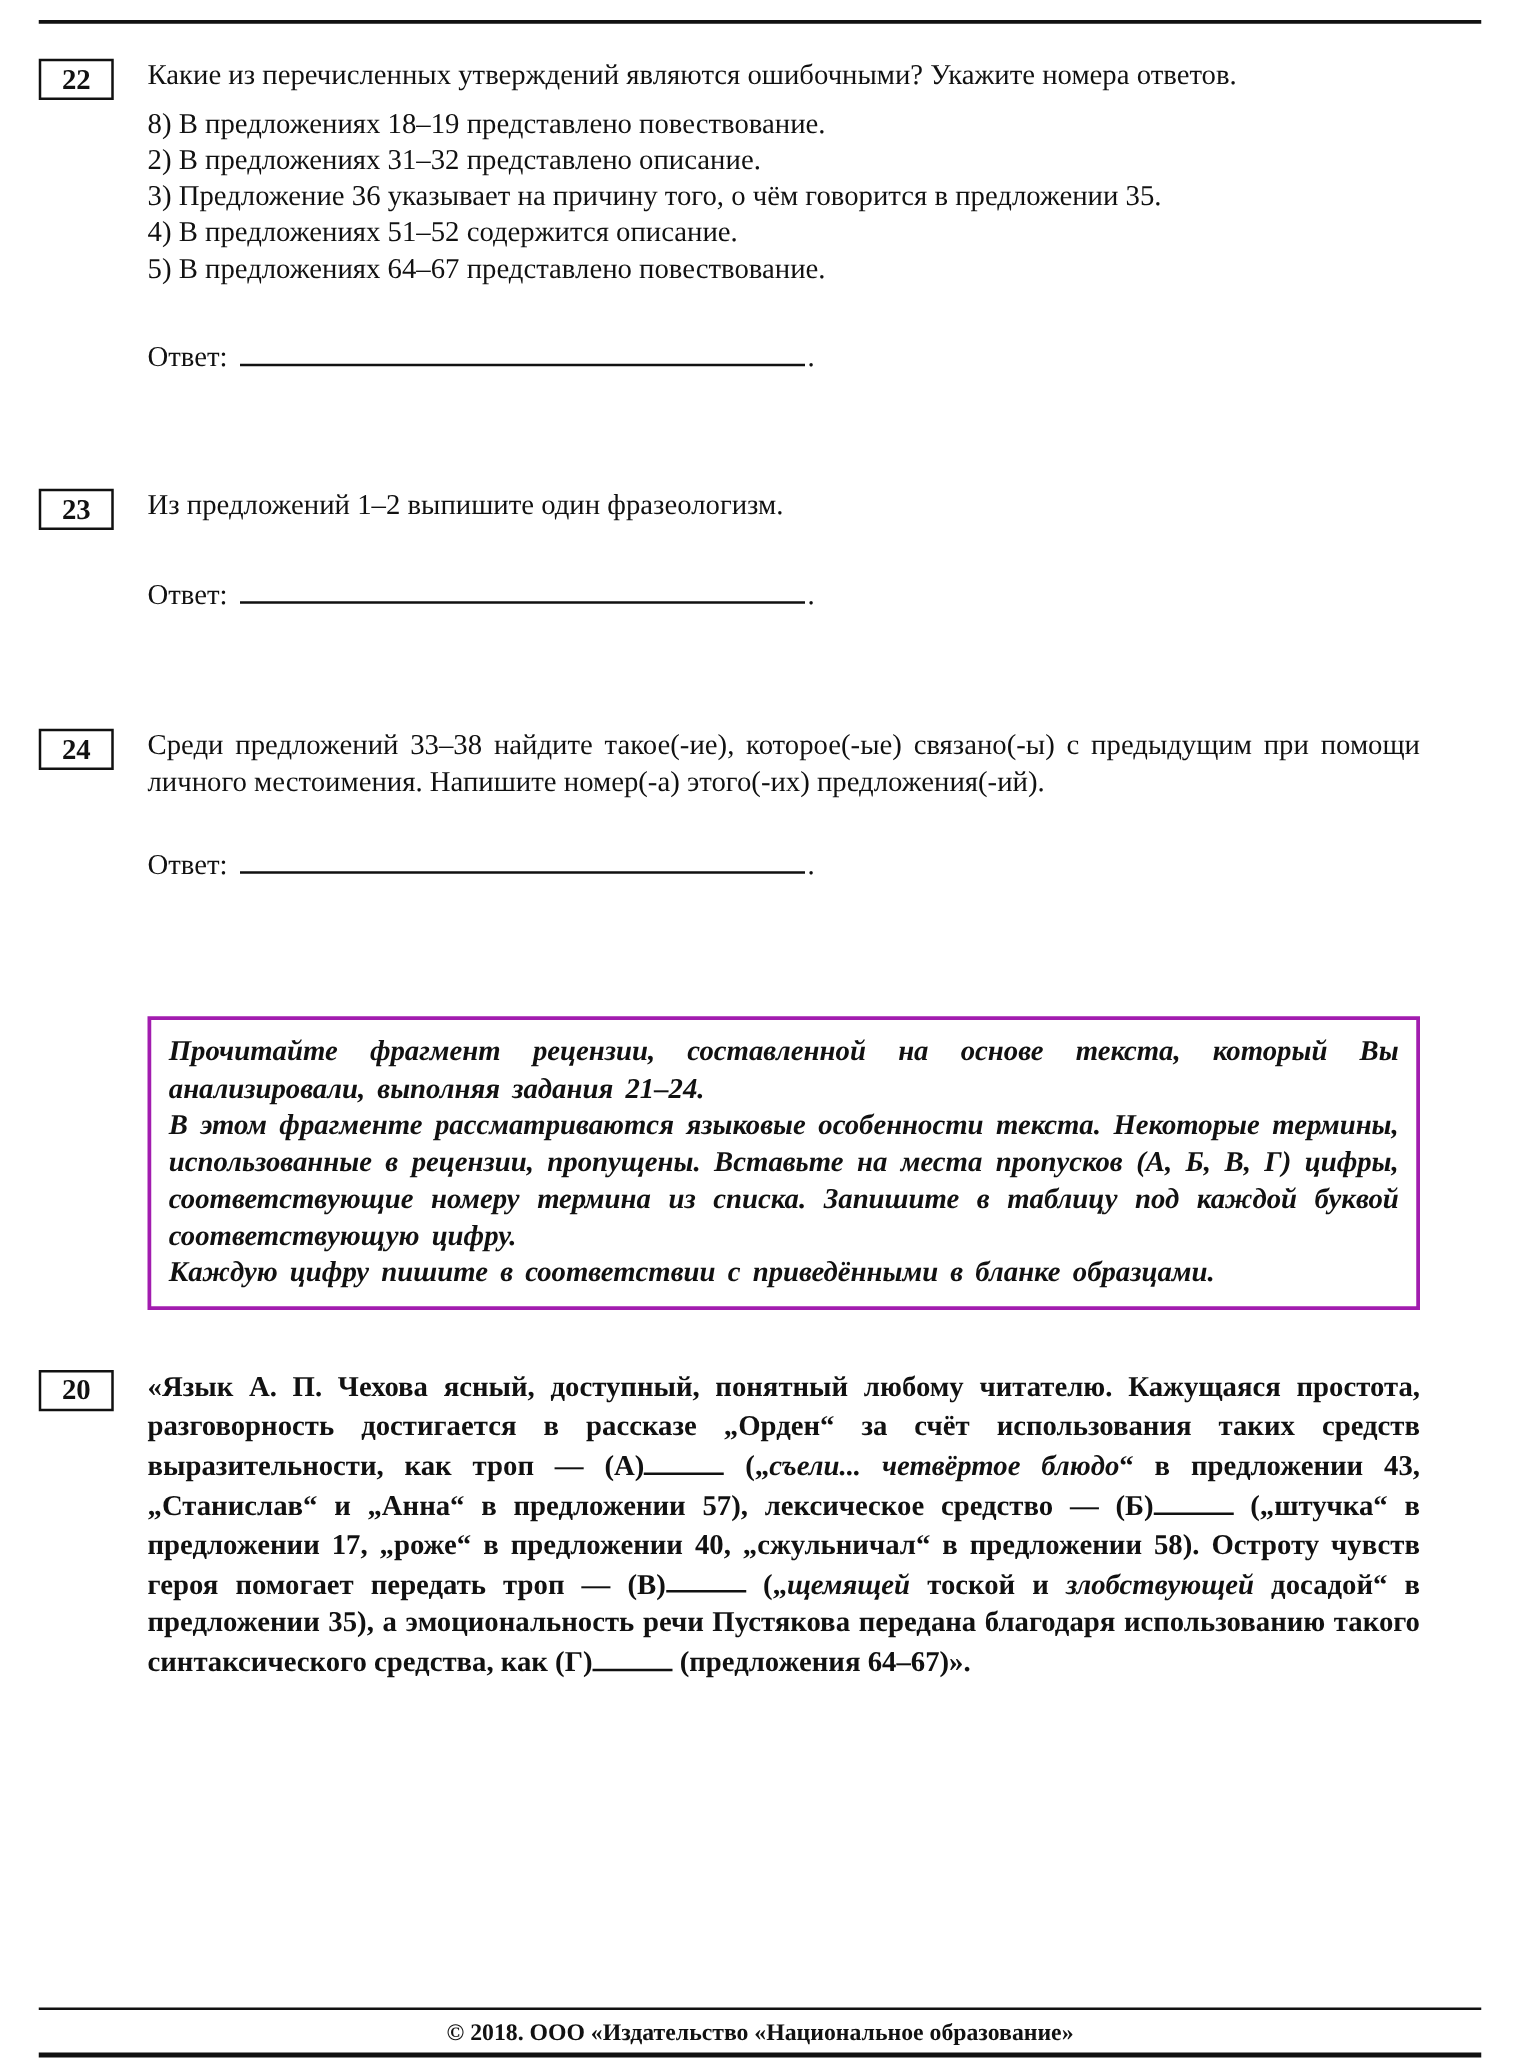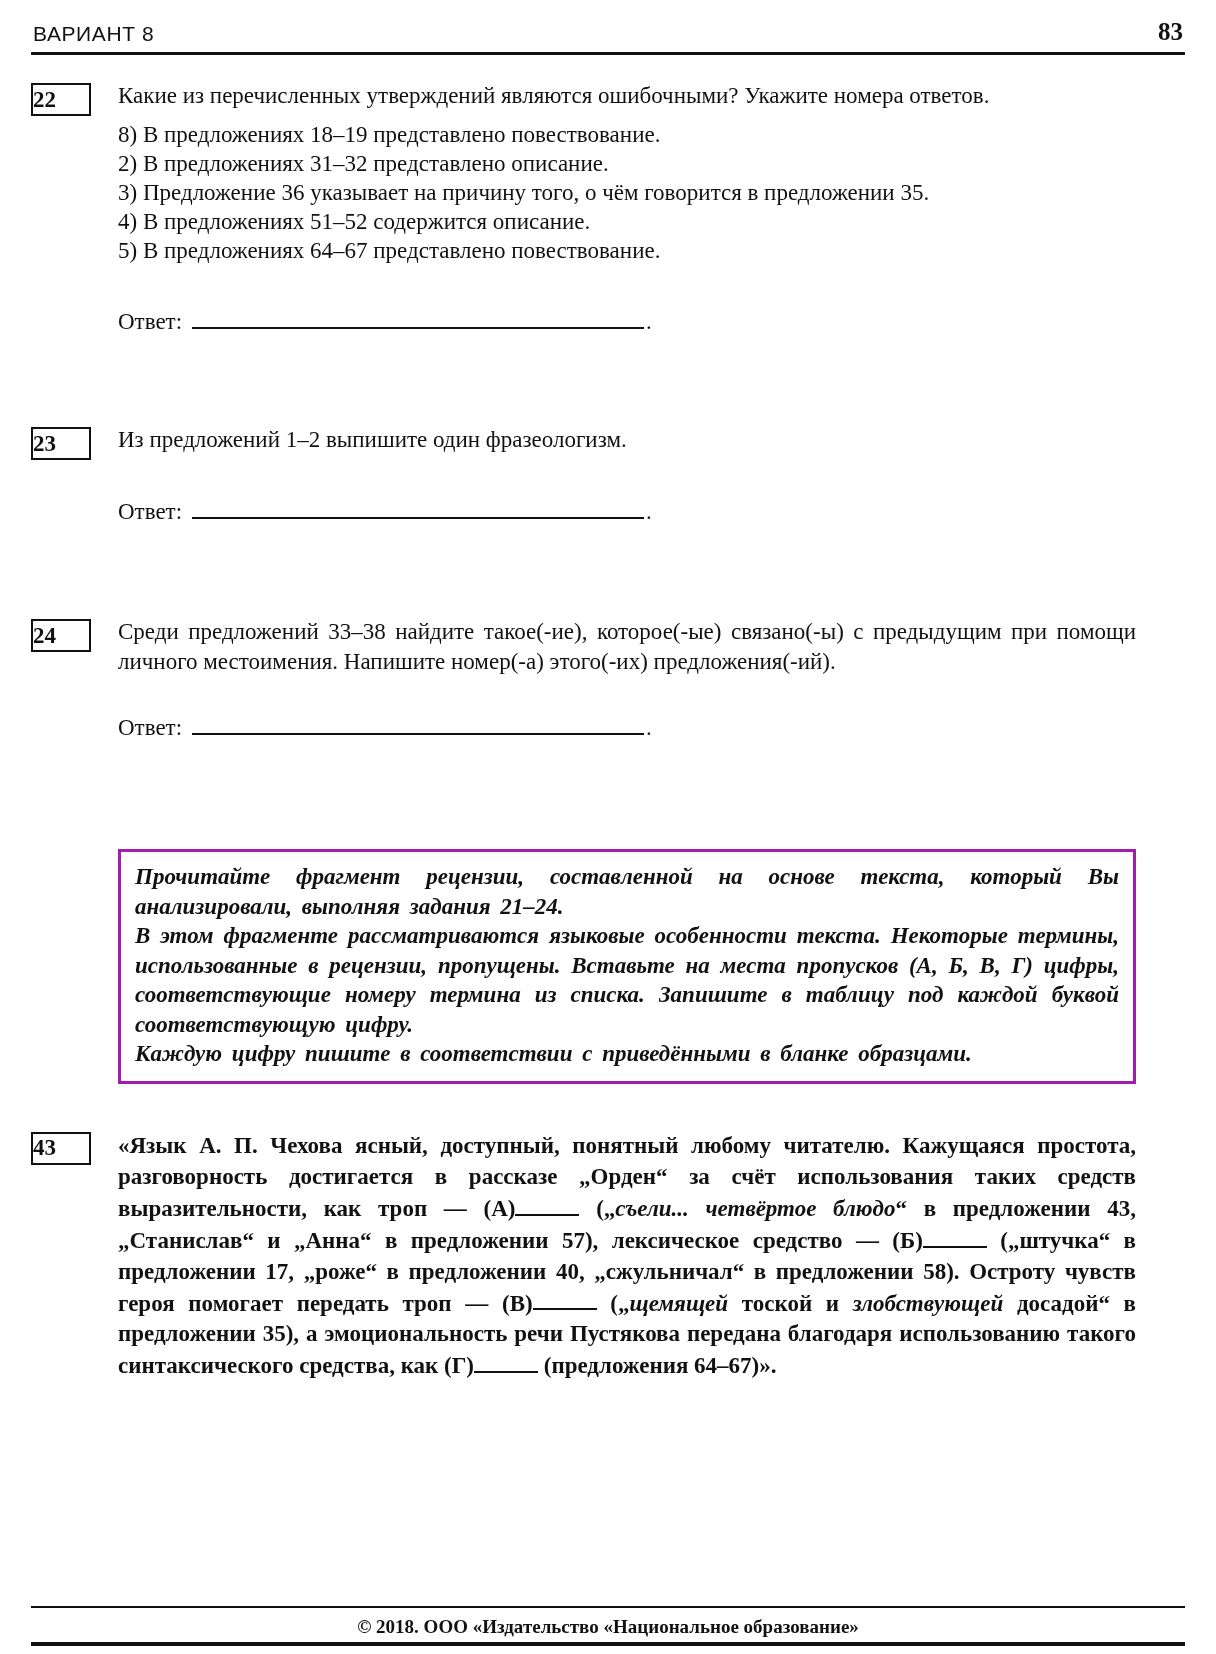--- a/index.html
+++ b/index.html
@@ -50,21 +50,21 @@
   .task-num-col {
     width: 87px;
     flex: none;
   }
   .task-num-box {
     width: 56px;
     height: 29px;
     border: 2.5px solid #111;
     display: flex;
     align-items: center;
-    justify-content: flex-start;
+    justify-content: center;
     font-size: 23px;
     font-weight: bold;
     margin-top: 2px;
   }
   .task-body {
     flex: 1;
     padding-right: 49px;
     font-size: 23px;
     line-height: 30px;
   }
@@ -163,24 +163,20 @@
   .footer-rule-thick {
     height: 4px;
     background: #111;
   }
 </style>
 </head>
 <body>
 
 <div class="page">
 
-  <header class="page-header">
-    <span class="variant">ВАРИАНТ 8</span>
-    <span class="pagenum">83</span>
-  </header>
   <div class="header-rule"></div>
 
   <section class="task">
     <div class="task-num-col">
       <div class="task-num-box">
         <span>22</span>
       </div>
     </div>
     <div class="task-body">
       <p class="task-text">Какие из перечисленных утверждений являются ошибочными? Укажите номера ответов.</p>
@@ -233,21 +229,21 @@
 
   <div class="instruction-box">
     <p>Прочитайте фрагмент рецензии, составленной на основе текста, который Вы анализировали, выполняя задания 21–24.</p>
     <p>В этом фрагменте рассматриваются языковые особенности текста. Некоторые термины, использованные в рецензии, пропущены. Вставьте на места пропусков (А, Б, В, Г) цифры, соответствующие номеру термина из списка. Запишите в таблицу под каждой буквой соответствующую цифру.</p>
     <p>Каждую цифру пишите в соответствии с приведёнными в бланке образцами.</p>
   </div>
 
   <section class="task task-25">
     <div class="task-num-col">
       <div class="task-num-box">
-        <span>43</span>
+        <span>20</span>
       </div>
     </div>
     <div class="task-body">
       <p class="t25-text"><span>«Язык А. П. Чехова ясный, доступный, понятный любому читателю. Кажущаяся простота, разговорность достигается в рассказе „Орден“ за счёт использования таких средств выразительности, как троп — (А)</span><span class="fill-blank"></span><span> („</span><span class="it">съели... четвёртое блюдо</span><span>“ в предложении 43, „Станислав“ и „Анна“ в предложении 57), лексическое средство — (Б)</span><span class="fill-blank"></span><span> („штучка“ в предложении 17, „роже“ в предложении 40, „сжульничал“ в предложении 58). Остроту чувств героя помогает передать троп — (В)</span><span class="fill-blank"></span><span> („</span><span class="it">щемящей</span><span> тоской и </span><span class="it">злобствующей</span><span> досадой“ в предложении 35), а эмоциональность речи Пустякова передана благодаря использованию такого синтаксического средства, как (Г)</span><span class="fill-blank"></span><span> (предложения 64–67)».</span></p>
     </div>
   </section>
 
   <footer class="page-footer">
     <div class="footer-rule-thin"></div>
     <p class="copyright">© 2018. ООО «Издательство «Национальное образование»</p>

